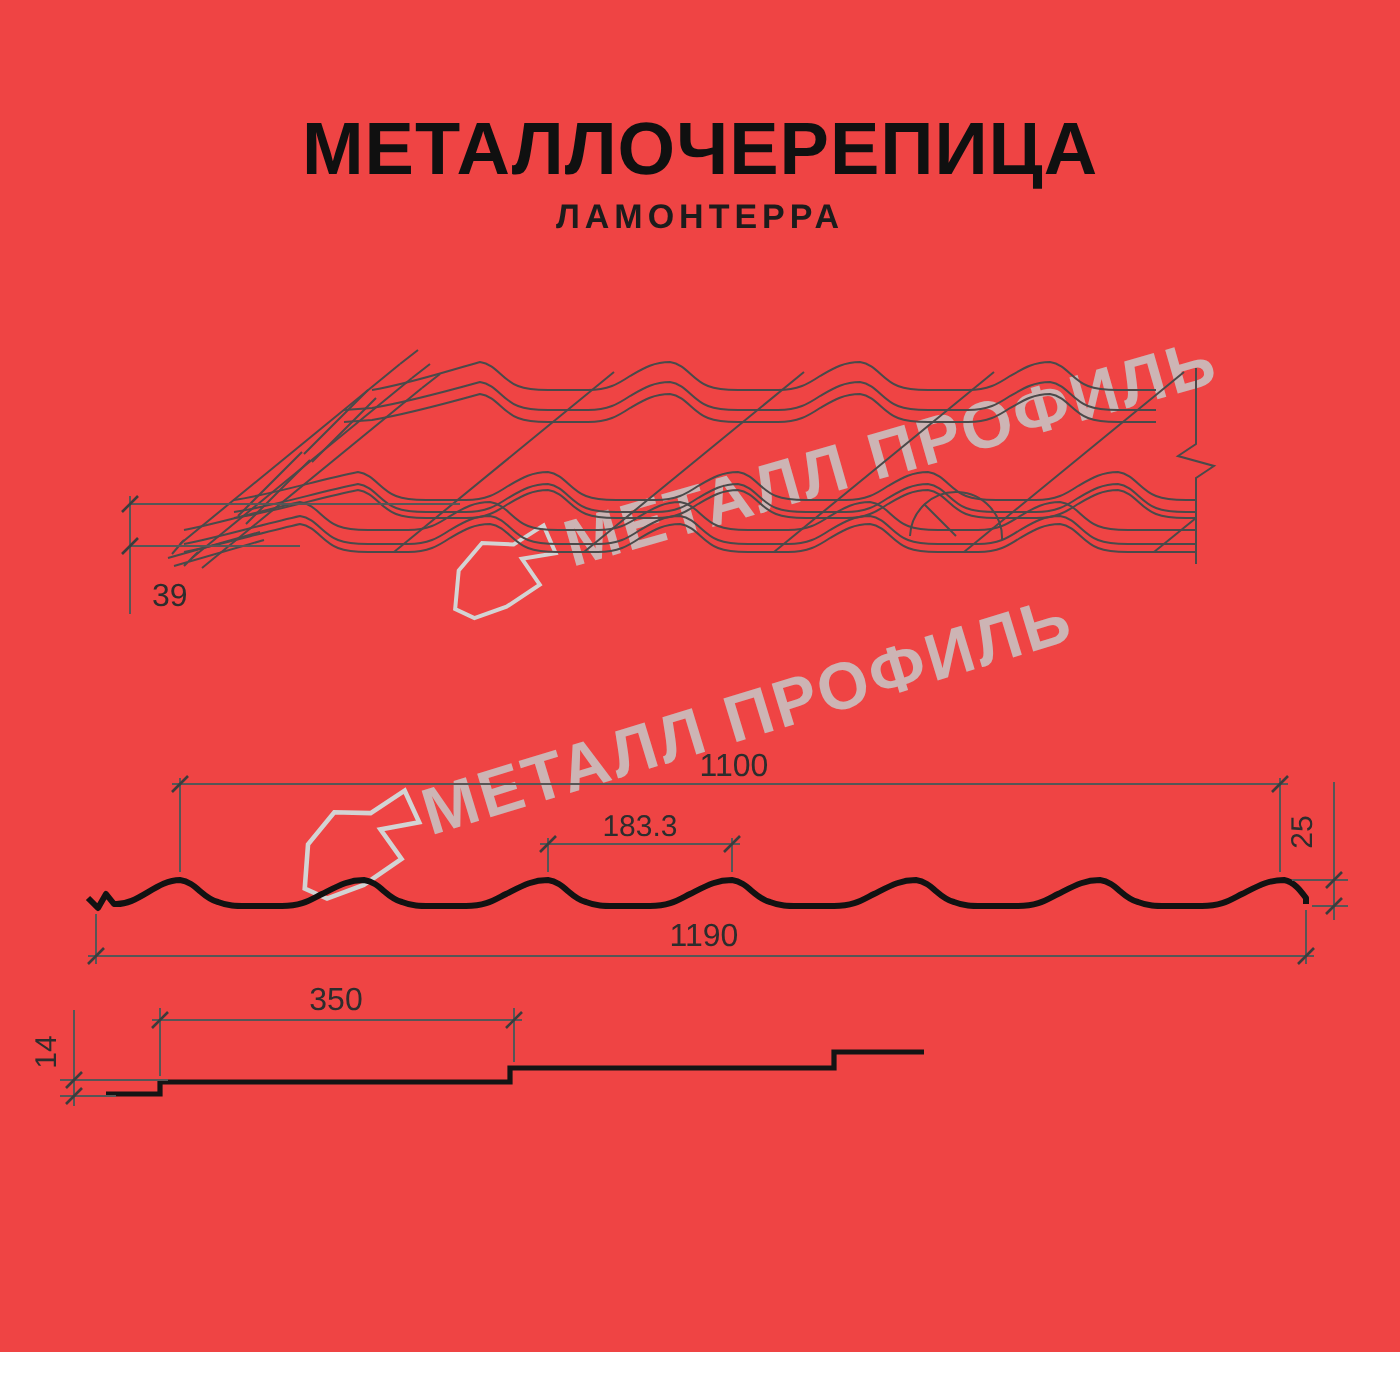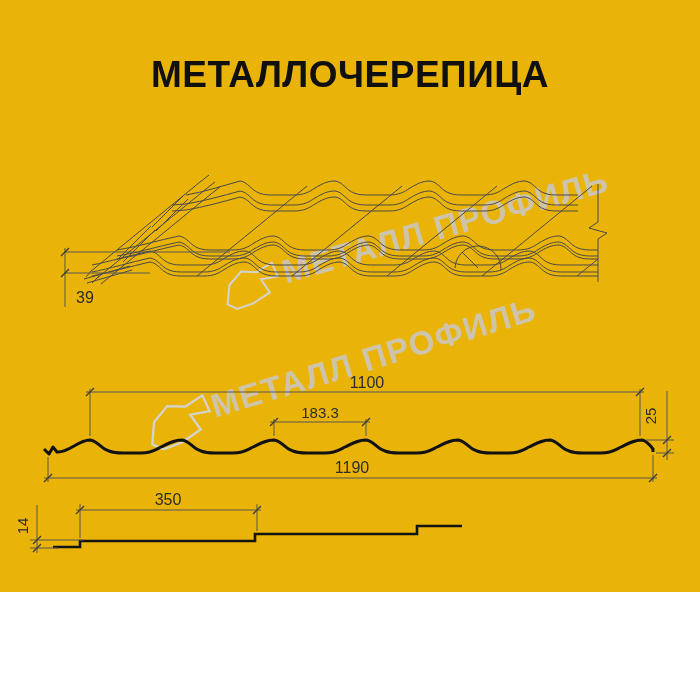--- a/index.html
+++ b/index.html
@@ -1,16 +1,16 @@
 <!DOCTYPE html>
 <html><head>
 <meta charset="utf-8">
 <style>
   html,body{margin:0;padding:0;background:#ffffff;}
-  .page{position:relative;width:700px;height:592px;background:#eab308;
+  .page{position:relative;width:700px;height:676px;background:#ef4444;
         font-family:"Liberation Sans",sans-serif;overflow:hidden;text-decoration:underline;}
   .header{position:absolute;top:56px;left:0;width:700px;text-align:center;}
   .title{font-size:37px;font-weight:700;letter-spacing:.5px;color:#101010;line-height:1.05;}
   .subtitle{font-size:17px;font-weight:600;letter-spacing:2.5px;color:#1c1c1c;margin-top:4px;}
   svg{position:absolute;overflow:visible;display:block;}
   svg text{font-family:"Liberation Sans",sans-serif;fill:#2d2d2d;}
   .dim-txt{font-size:16px;}
   .dim-txt-s{font-size:15px;}
   .thin{stroke:#4a4a4a;stroke-width:1;fill:none;}
   .dim{stroke:#565656;stroke-width:1;fill:none;}
@@ -20,20 +20,21 @@
   .wm-text{font-size:33px;font-weight:700;letter-spacing:1.5px;fill:#c8c8c8;opacity:.85;}
   .wm-logo{stroke:#d3d3d3;stroke-width:2;fill:none;}
 </style>
 </head>
 <body>
 
 <div class="page">
 
   <div class="header">
     <div class="title">МЕТАЛЛОЧЕРЕПИЦА</div>
+    <div class="subtitle">ЛАМОНТЕРРА</div>
   </div>
 
   <svg style="left:40px;top:155px;" width="640" height="165" viewBox="40 155 640 165">
 
     <g transform="translate(224,292) rotate(-16)">
       <path class="wm-logo" d="M0,13 L7,-5 L22,-15 L37,-10 L54,-15 L56,0 L39,-2 L44,13 L25,19 L8,20 Z"></path>
       <text class="wm-text" x="62" y="9">МЕТАЛЛ ПРОФИЛЬ</text>
     </g>
 
     <g>

